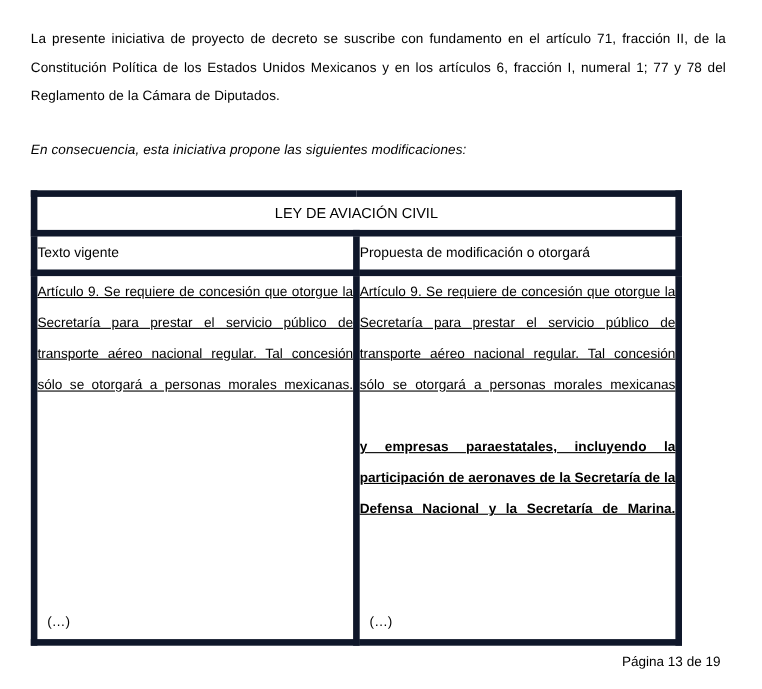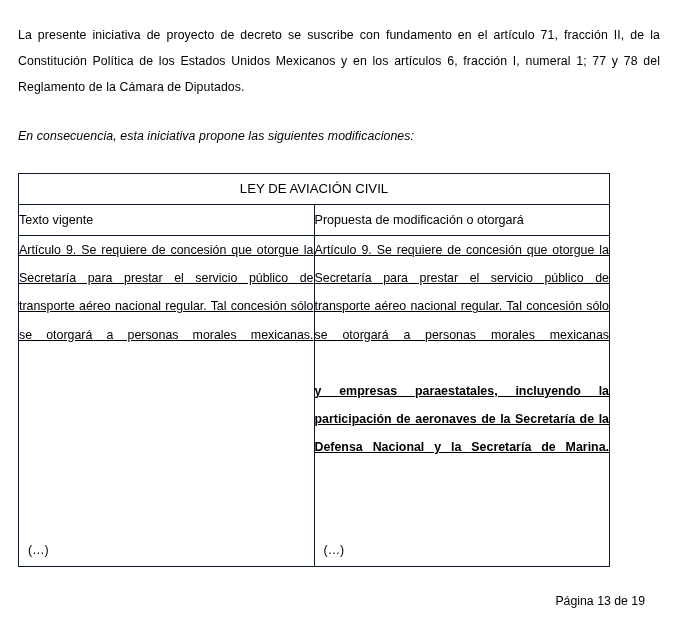--- a/index.html
+++ b/index.html
@@ -13,21 +13,21 @@
     font-family: "Liberation Sans", sans-serif;
     color: #000000;
     position: relative;
     overflow: hidden;
   }
   .page {
     position: relative;
     width: 693px;
     height: 626px;
     box-sizing: border-box;
-    padding: 20px 33px 0 18px;
+    padding: 20px 33px 0 28px;
   }
   .para {
     font-size: 12.3px;
     line-height: 26px;
     text-align: justify;
     margin: 0 0 0 0;
     letter-spacing: 0.1px;
   }
   .para-intro {
     margin-top: 2px;
@@ -37,21 +37,21 @@
     text-align: left;
     font-style: italic;
   }
   table.reform-table {
     margin-top: 24px;
     width: 592px;
     border-collapse: collapse;
     table-layout: fixed;
   }
   table.reform-table td {
-    border: 1px solid #0f172a;
+    border: 6px solid #0f172a;
     vertical-align: top;
     padding: 0;
   }
   .cell-title {
     text-align: center;
     font-size: 13.2px;
     line-height: 30px;
     height: 30px;
     padding: 0 4px;
   }
@@ -88,21 +88,21 @@
   }
   .ellipsis-line {
     position: absolute;
     left: 9px;
     bottom: 6px;
     font-size: 12.4px;
     line-height: 20px;
   }
   .footer {
     position: absolute;
-    right: 48px;
+    right: 38px;
     bottom: 18px;
     font-size: 12.3px;
     text-align: right;
   }
 </style>
 </head>
 <body>
 
 <div class="page">
 

